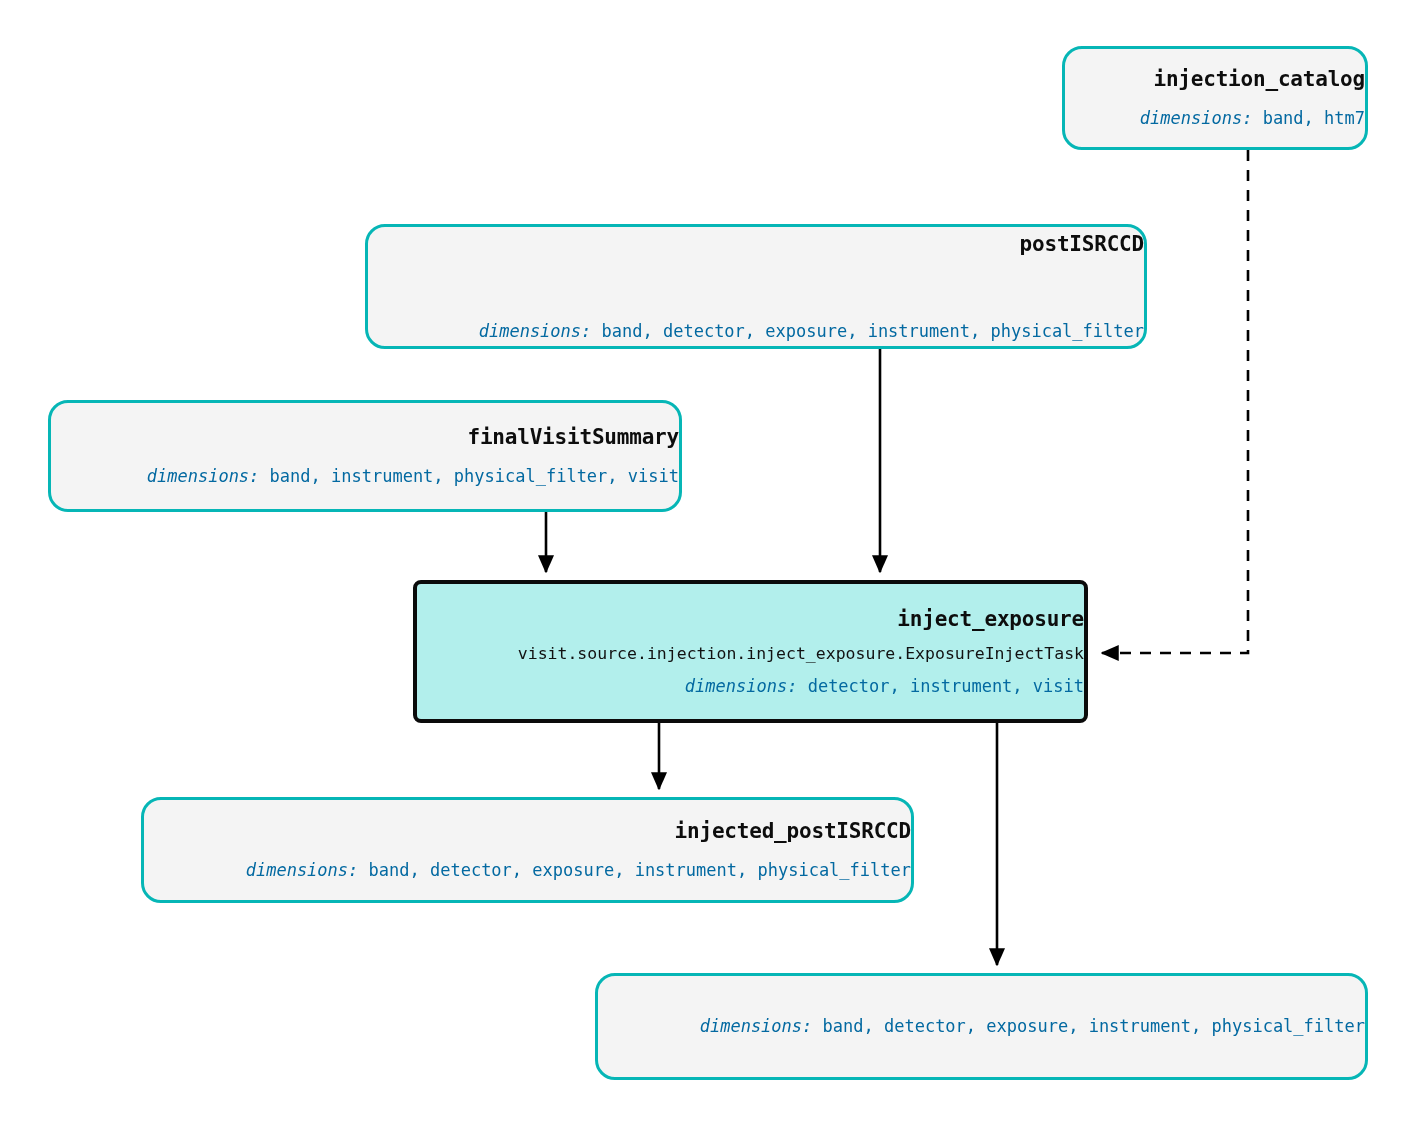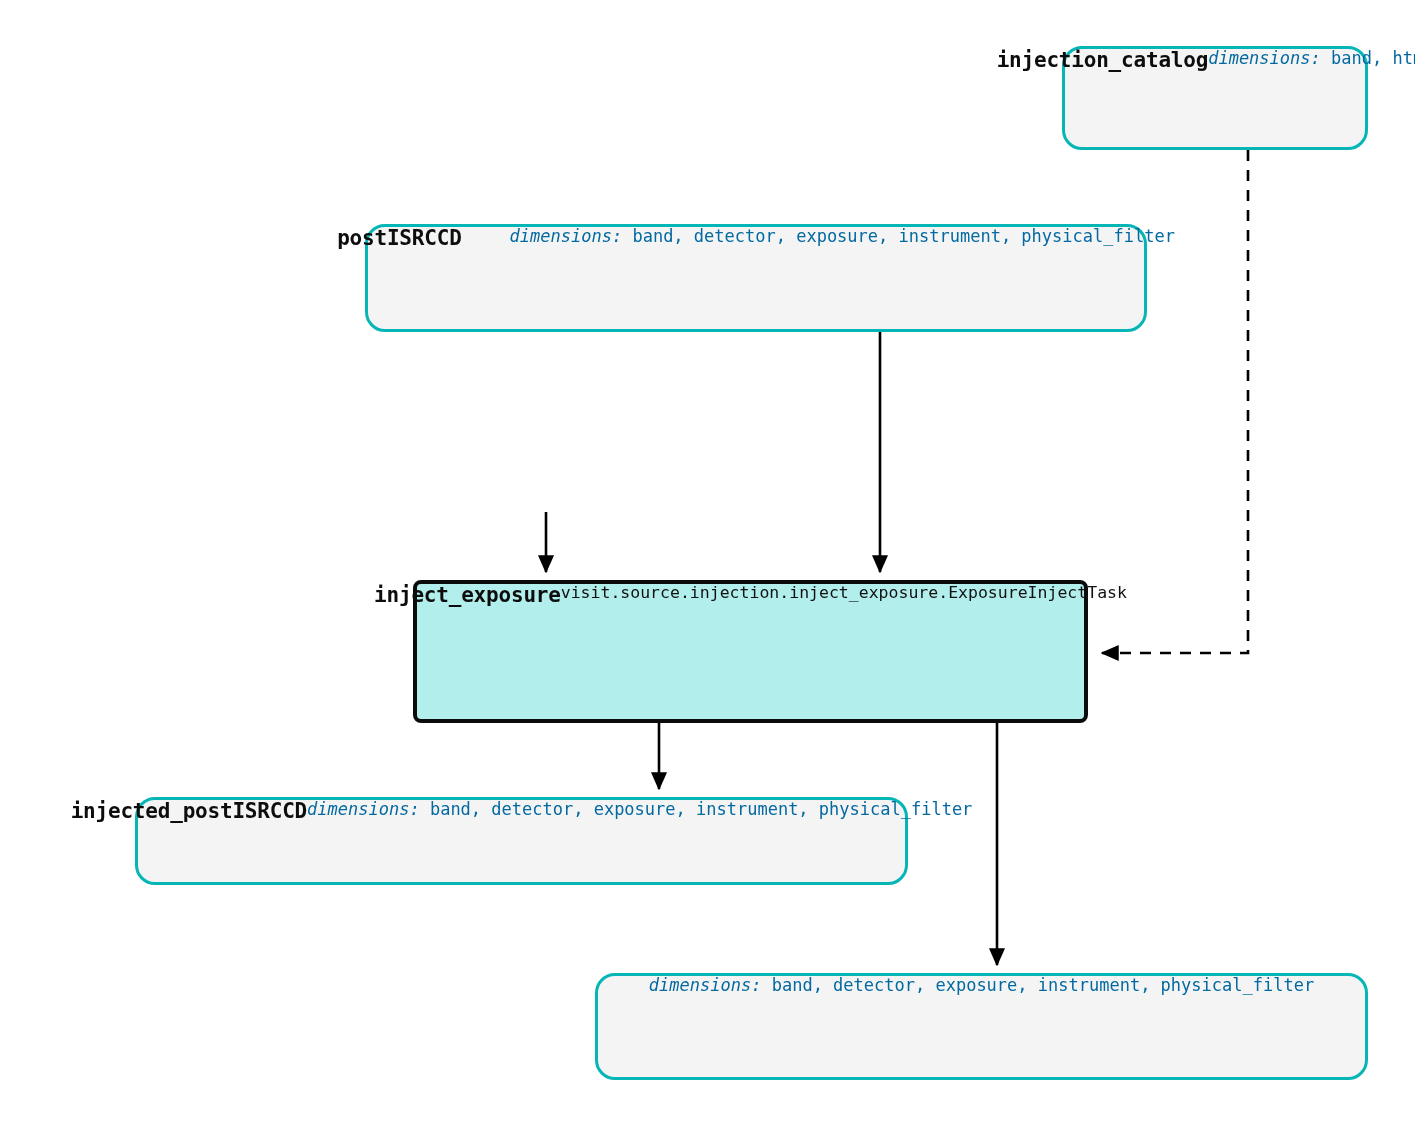--- a/index.html
+++ b/index.html
@@ -22,22 +22,22 @@
     left: 0;
     top: 0;
     width: 1415px;
     height: 1130px;
     pointer-events: none;
   }
   .node {
     position: absolute;
     box-sizing: border-box;
     display: flex;
-    flex-direction: row;
-    align-items: flex-start;
+    flex-direction: column;
+    align-items: flex-end;
     justify-content: center;
   }
   .node.dataset {
     background: #f4f4f4;
     border: 3.5px solid #06b6b6;
     border-radius: 20px;
   }
   .node.task {
     background: #b2efec;
     border: 4px solid #0b0b0b;
@@ -106,35 +106,46 @@
   </svg>
 
   <div class="node dataset" style="left: 1062px; top: 46px; width: 306px; height: 104px;">
     <div class="node-title">injection_catalog</div>
     <div class="node-dims">
       <span class="dim-label">dimensions:</span>
       <span>band, htm7</span>
     </div>
   </div>
 
-  <div class="node dataset" style="left: 365px; top: 224px; width: 782px; height: 108px; gap: 48px;">
+  <div class="node dataset" style="left: 365px; top: 224px; width: 782px; height: 125px; gap: 48px;">
     <div class="node-title">postISRCCD</div>
     <div class="node-dims">
       <span class="dim-label">dimensions:</span>
       <span>band, detector, exposure, instrument, physical_filter</span>
     </div>
   </div>
 
+  <div class="node dataset" style="left: 48px; top: 400px; width: 634px; height: 112px;">
+    <div class="node-title">finalVisitSummary</div>
+    <div class="node-dims">
+      <span class="dim-label">dimensions:</span>
+      <span>band, instrument, physical_filter, visit</span>
+    </div>
+  </div>
 
   <div class="node task" style="left: 413px; top: 580px; width: 675px; height: 143px;">
     <div class="node-title">inject_exposure</div>
     <div class="node-subtitle">visit.source.injection.inject_exposure.ExposureInjectTask</div>
+    <div class="node-dims">
+      <span class="dim-label">dimensions:</span>
+      <span>detector, instrument, visit</span>
+    </div>
   </div>
 
-  <div class="node dataset" style="left: 135px; top: 797px; width: 773px; height: 88px;">
+  <div class="node dataset" style="left: 141px; top: 797px; width: 773px; height: 106px;">
     <div class="node-title">injected_postISRCCD</div>
     <div class="node-dims">
       <span class="dim-label">dimensions:</span>
       <span>band, detector, exposure, instrument, physical_filter</span>
     </div>
   </div>
 
   <div class="node dataset" style="left: 595px; top: 973px; width: 773px; height: 107px;">
     <div class="node-dims">
       <span class="dim-label">dimensions:</span>

